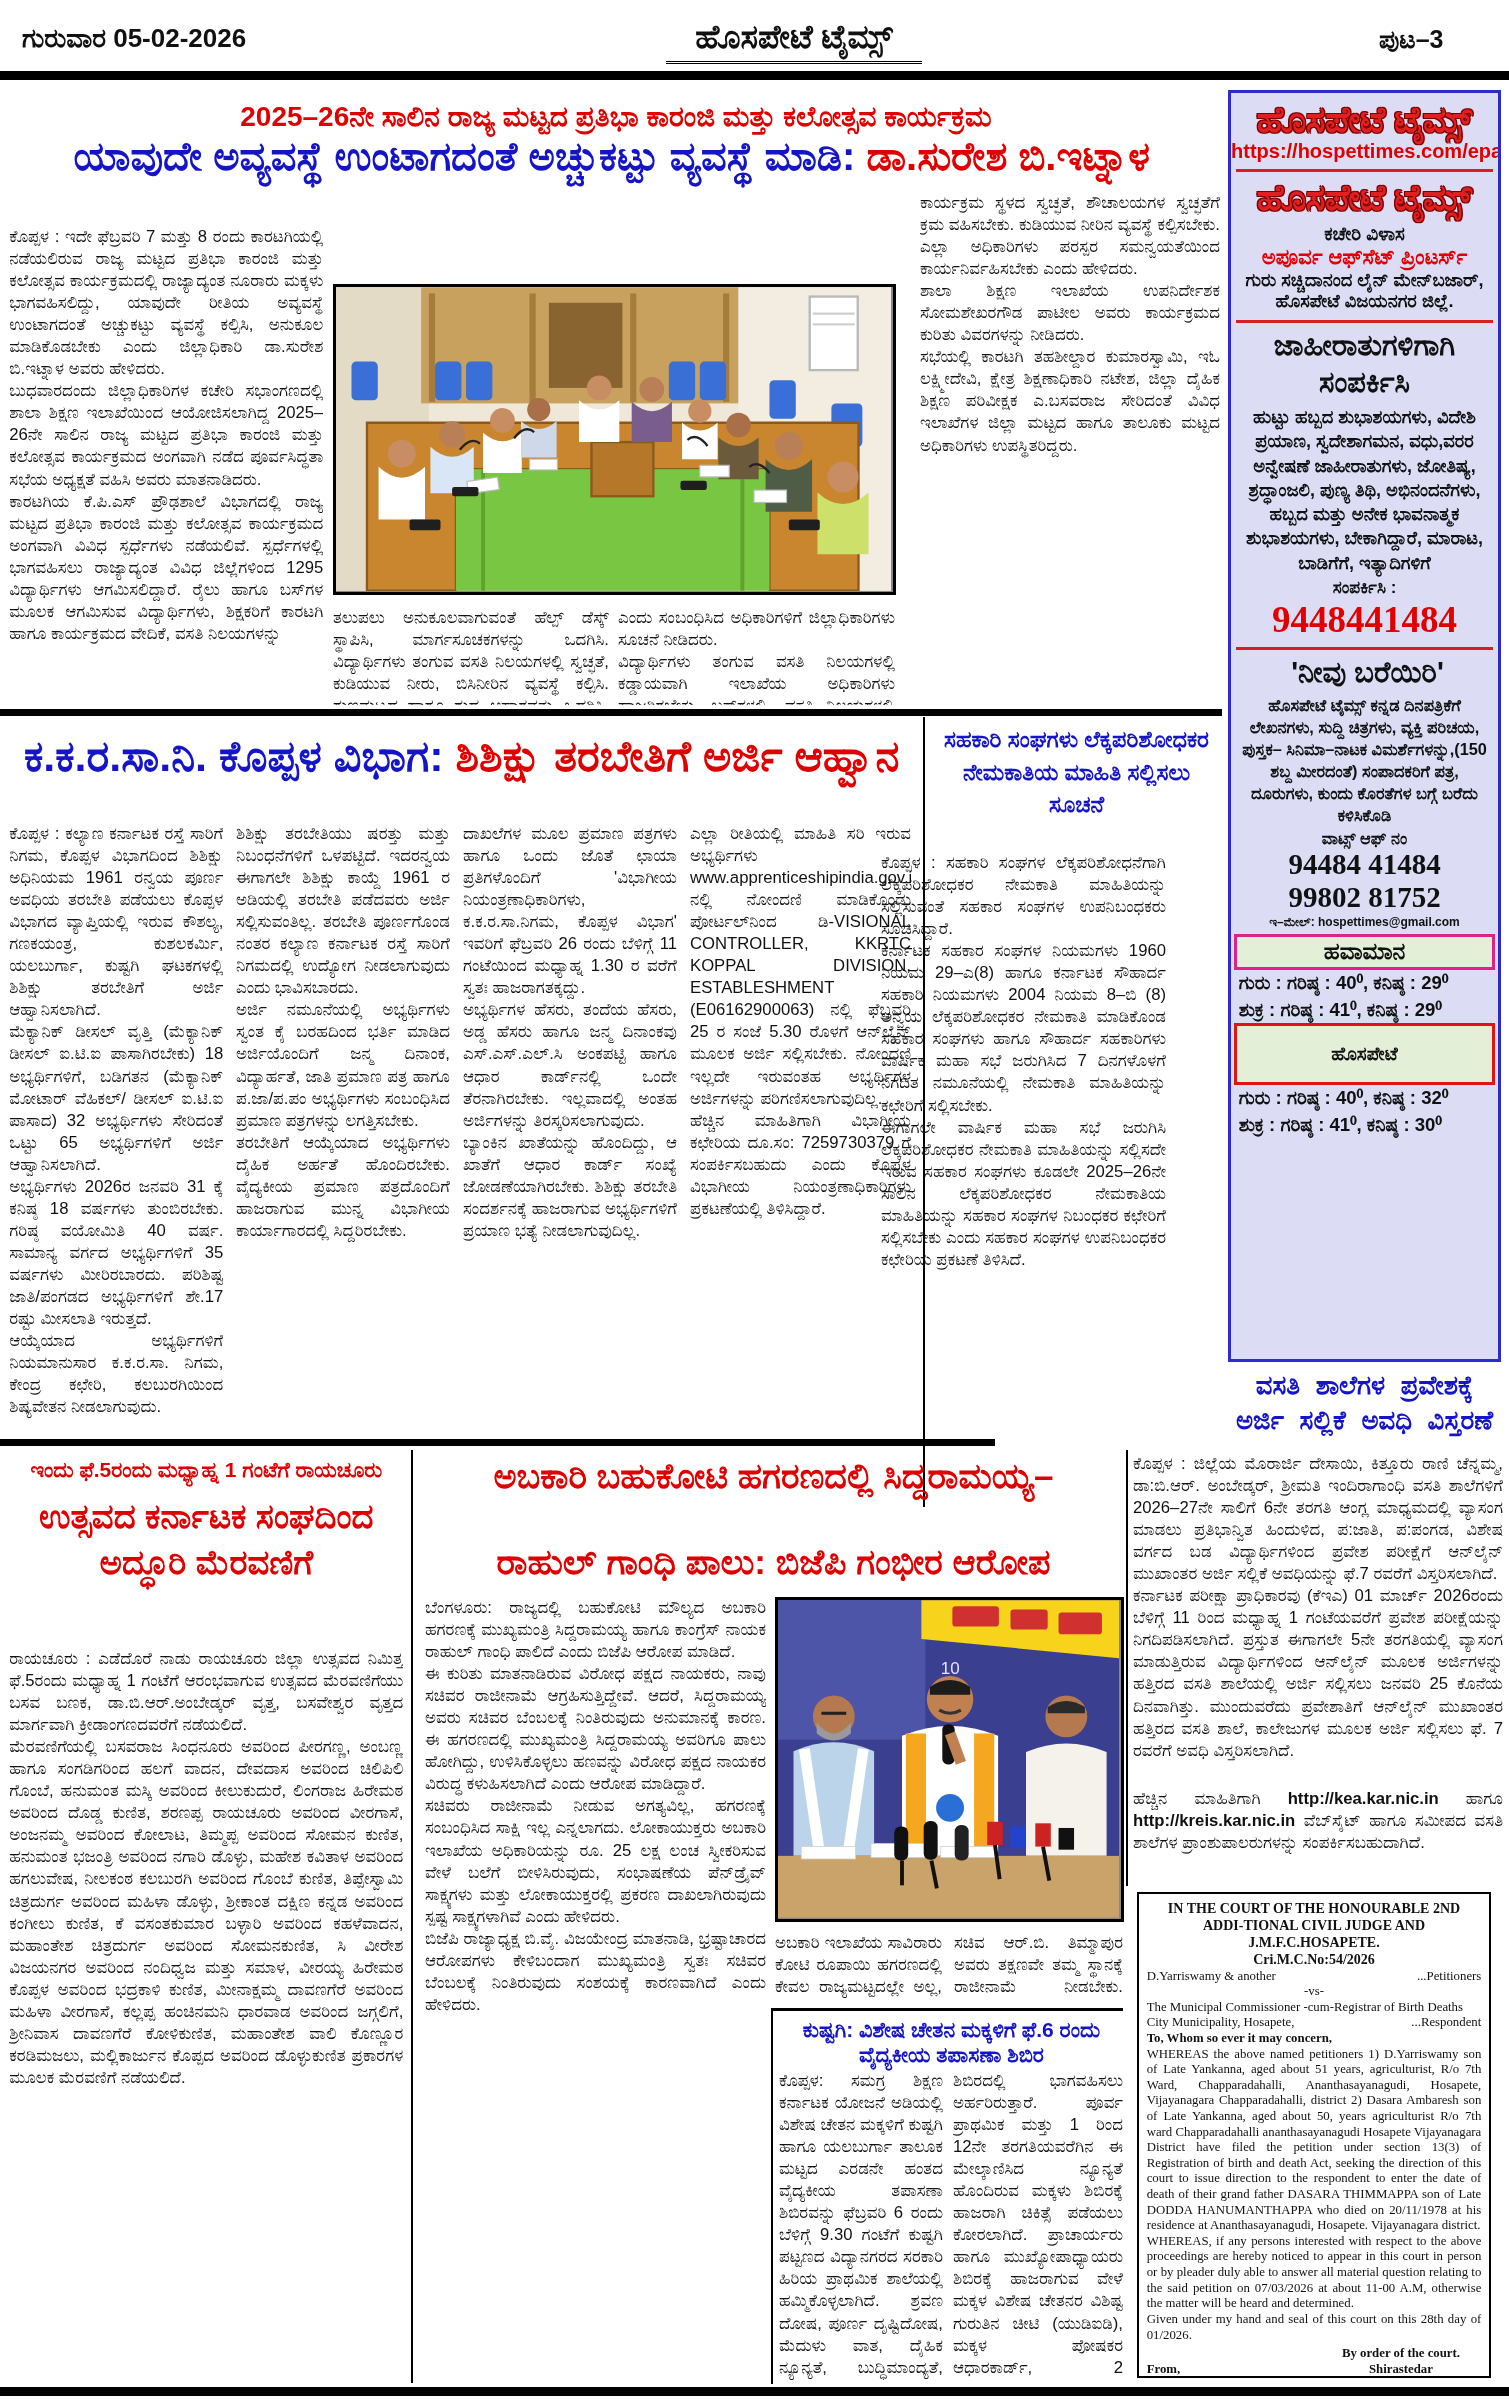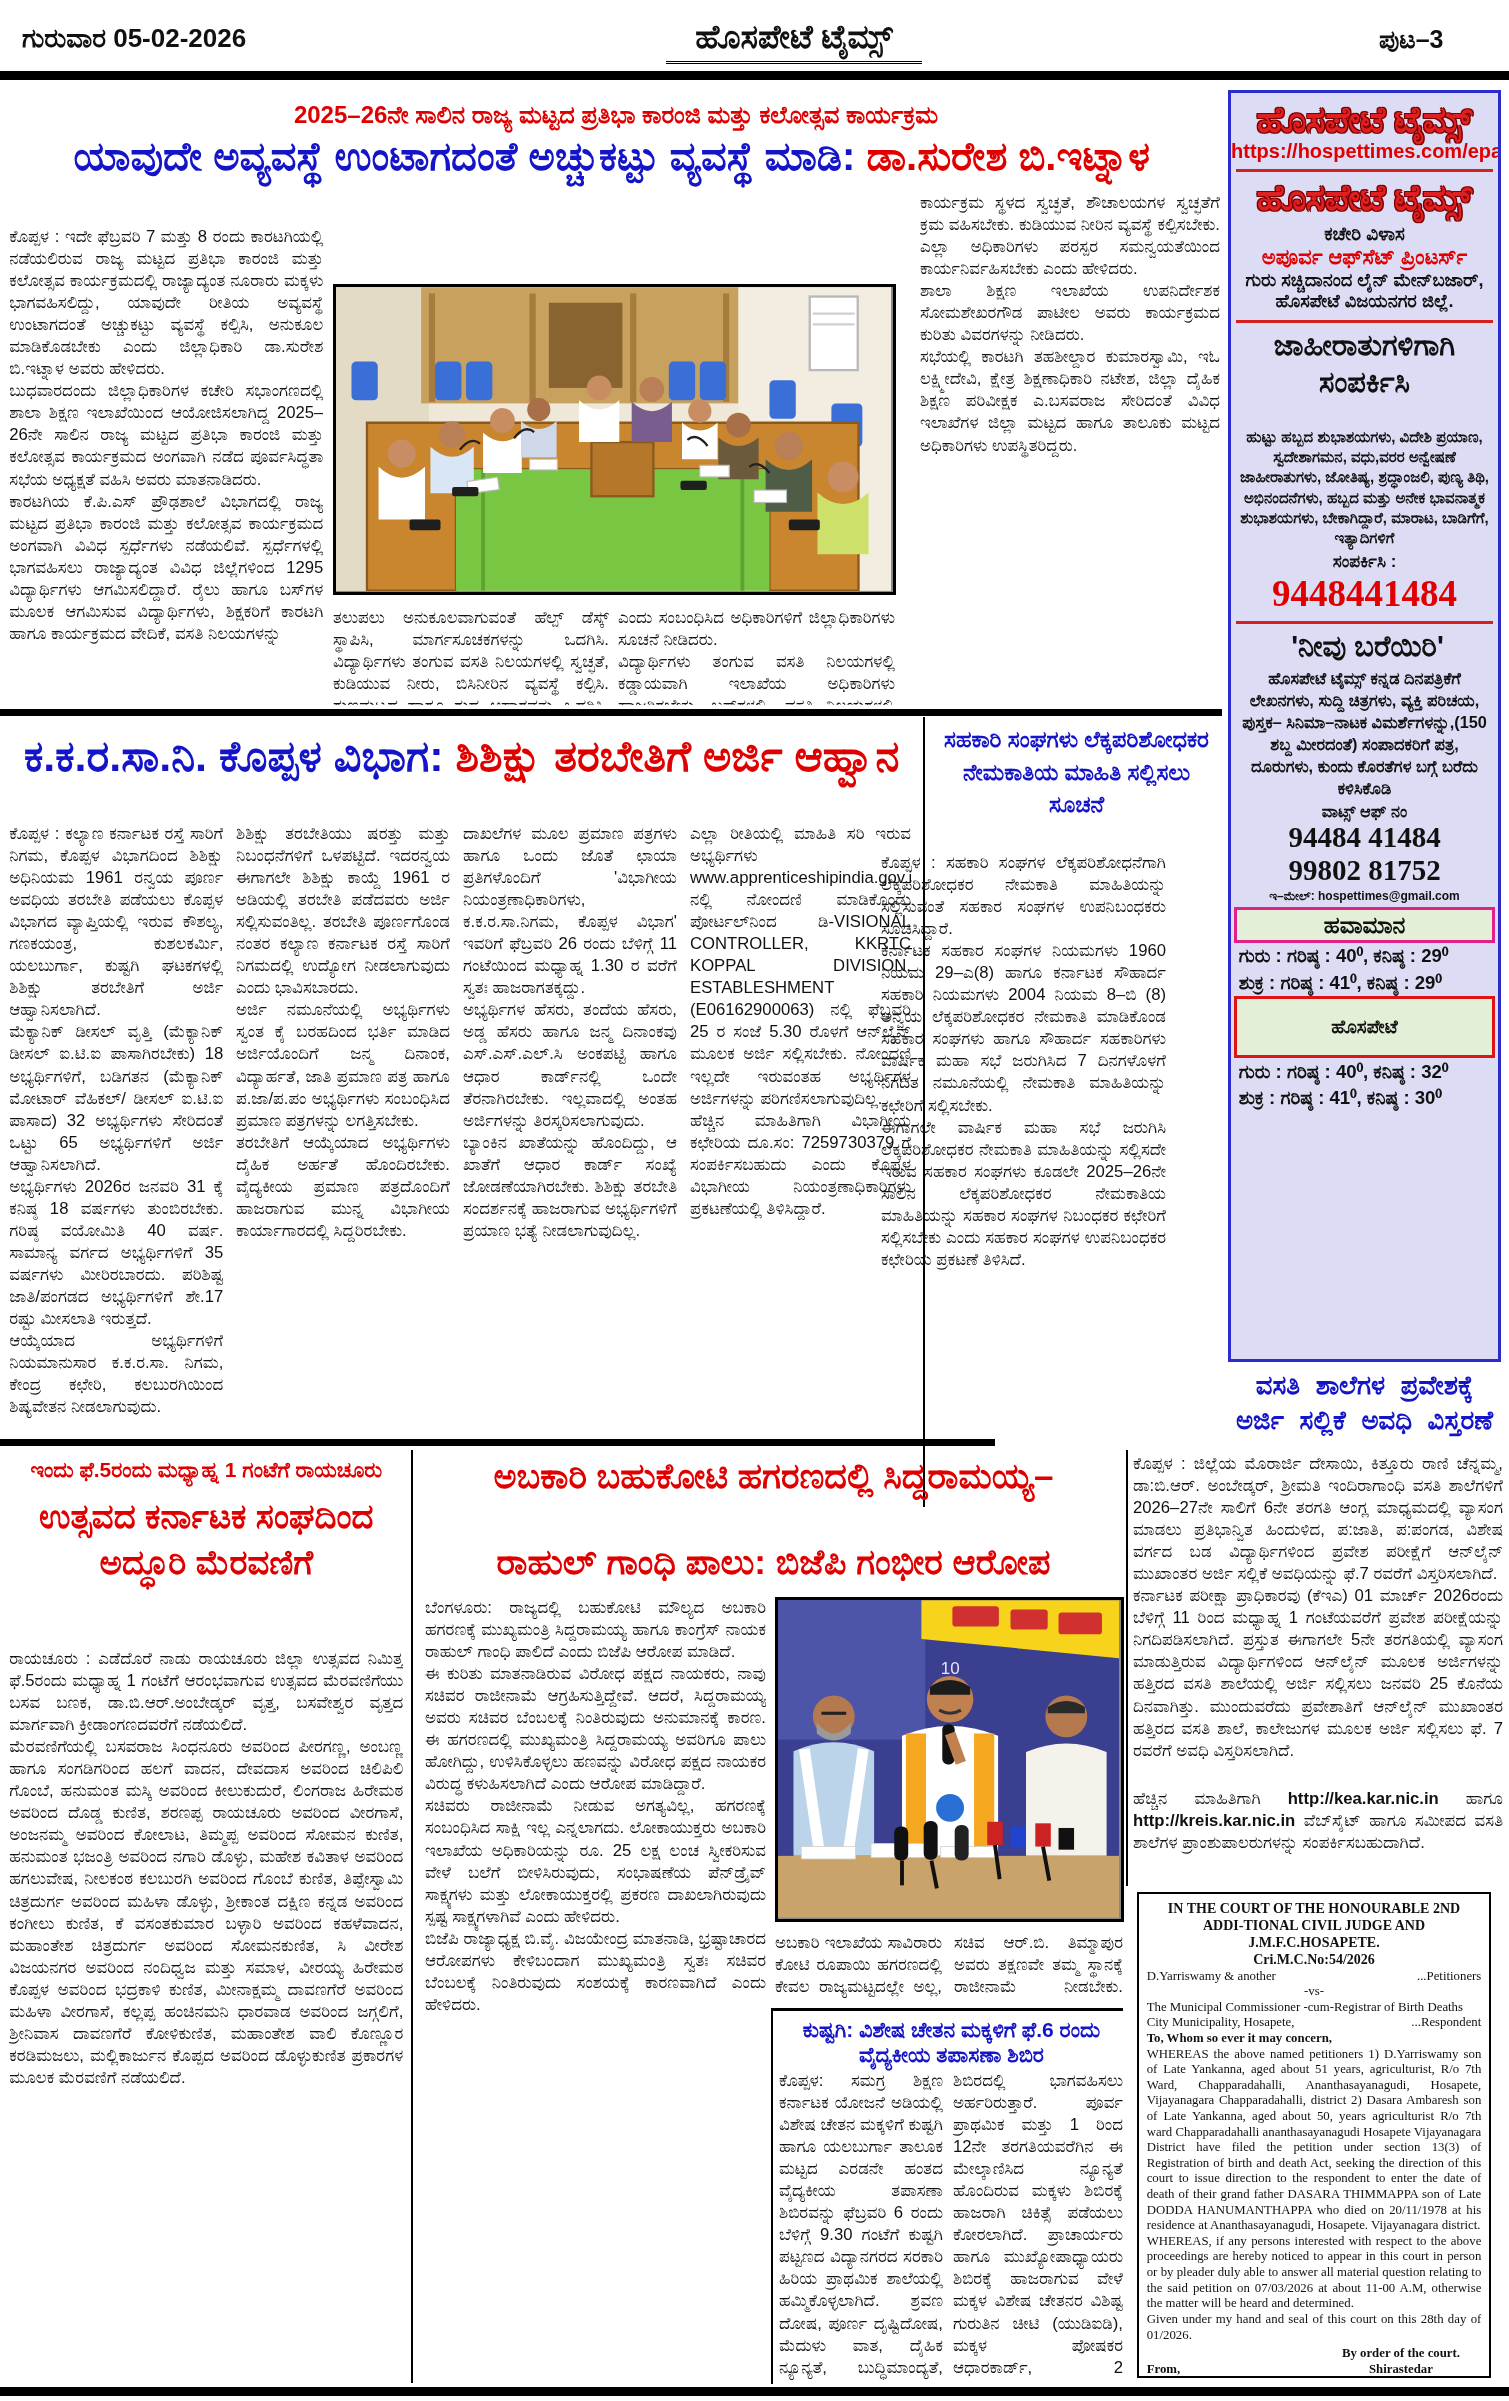--- a/index.html
+++ b/index.html
@@ -26,21 +26,21 @@
   svg{display:block;}
 </style>
 </head>
 <body>
 
 <div class="abs" style="left:22px;top:23px;font-size:26px;font-weight:bold;">ಗುರುವಾರ 05-02-2026</div>
 <div class="abs" style="left:666px;top:18.6px;width:256px;text-align:center;font-family:'Liberation Serif',serif;font-size:33px;font-weight:bold;border-bottom:3.1px double #000;padding-bottom:4.6px;">ಹೊಸಪೇಟೆ ಟೈಮ್ಸ್</div>
 <div class="abs" style="left:1379px;top:25px;font-size:25px;font-weight:bold;">ಪುಟ–3</div>
 <div class="rule" style="left:0;top:71px;width:1510px;height:8.5px;"></div>
 
-<div class="abs center red headline" style="left:93px;top:101px;width:1046px;font-size:24px;">2025–26ನೇ ಸಾಲಿನ ರಾಜ್ಯ ಮಟ್ಟದ ಪ್ರತಿಭಾ ಕಾರಂಜಿ ಮತ್ತು ಕಲೋತ್ಸವ ಕಾರ್ಯಕ್ರಮ</div>
+<div class="abs center red headline" style="left:93px;top:101px;width:1046px;font-size:28px;">2025–26ನೇ ಸಾಲಿನ ರಾಜ್ಯ ಮಟ್ಟದ ಪ್ರತಿಭಾ ಕಾರಂಜಿ ಮತ್ತು ಕಲೋತ್ಸವ ಕಾರ್ಯಕ್ರಮ</div>
 <div class="abs center headline" style="left:7.7px;top:133px;width:1208px;font-size:40px;line-height:1.15;">
   <span class="blue">ಯಾವುದೇ ಅವ್ಯವಸ್ಥೆ ಉಂಟಾಗದಂತೆ ಅಚ್ಚುಕಟ್ಟು ವ್ಯವಸ್ಥೆ ಮಾಡಿ: </span><span class="red">ಡಾ.ಸುರೇಶ ಬಿ.ಇಟ್ನಾಳ</span>
 </div>
 
 <div class="abs just body-txt" style="left:9.3px;top:226px;width:314px;height:479px;">ಕೊಪ್ಪಳ : ಇದೇ ಫೆಬ್ರವರಿ 7 ಮತ್ತು 8 ರಂದು ಕಾರಟಗಿಯಲ್ಲಿ ನಡೆಯಲಿರುವ ರಾಜ್ಯ ಮಟ್ಟದ ಪ್ರತಿಭಾ ಕಾರಂಜಿ ಮತ್ತು ಕಲೋತ್ಸವ ಕಾರ್ಯಕ್ರಮದಲ್ಲಿ ರಾಜ್ಯಾದ್ಯಂತ ನೂರಾರು ಮಕ್ಕಳು ಭಾಗವಹಿಸಲಿದ್ದು, ಯಾವುದೇ ರೀತಿಯ ಅವ್ಯವಸ್ಥೆ ಉಂಟಾಗದಂತೆ ಅಚ್ಚುಕಟ್ಟು ವ್ಯವಸ್ಥೆ ಕಲ್ಪಿಸಿ, ಅನುಕೂಲ ಮಾಡಿಕೊಡಬೇಕು ಎಂದು ಜಿಲ್ಲಾಧಿಕಾರಿ ಡಾ.ಸುರೇಶ ಬಿ.ಇಟ್ನಾಳ ಅವರು ಹೇಳಿದರು.
 ಬುಧವಾರದಂದು ಜಿಲ್ಲಾಧಿಕಾರಿಗಳ ಕಚೇರಿ ಸಭಾಂಗಣದಲ್ಲಿ ಶಾಲಾ ಶಿಕ್ಷಣ ಇಲಾಖೆಯಿಂದ ಆಯೋಜಿಸಲಾಗಿದ್ದ 2025–26ನೇ ಸಾಲಿನ ರಾಜ್ಯ ಮಟ್ಟದ ಪ್ರತಿಭಾ ಕಾರಂಜಿ ಮತ್ತು ಕಲೋತ್ಸವ ಕಾರ್ಯಕ್ರಮದ ಅಂಗವಾಗಿ ನಡೆದ ಪೂರ್ವಸಿದ್ಧತಾ ಸಭೆಯ ಅಧ್ಯಕ್ಷತೆ ವಹಿಸಿ ಅವರು ಮಾತನಾಡಿದರು.
 ಕಾರಟಗಿಯ ಕೆ.ಪಿ.ಎಸ್ ಪ್ರೌಢಶಾಲೆ ವಿಭಾಗದಲ್ಲಿ ರಾಜ್ಯ ಮಟ್ಟದ ಪ್ರತಿಭಾ ಕಾರಂಜಿ ಮತ್ತು ಕಲೋತ್ಸವ ಕಾರ್ಯಕ್ರಮದ ಅಂಗವಾಗಿ ವಿವಿಧ ಸ್ಪರ್ಧೆಗಳು ನಡೆಯಲಿವೆ. ಸ್ಪರ್ಧೆಗಳಲ್ಲಿ ಭಾಗವಹಿಸಲು ರಾಜ್ಯಾದ್ಯಂತ ವಿವಿಧ ಜಿಲ್ಲೆಗಳಿಂದ 1295 ವಿದ್ಯಾರ್ಥಿಗಳು ಆಗಮಿಸಲಿದ್ದಾರೆ. ರೈಲು ಹಾಗೂ ಬಸ್‌ಗಳ ಮೂಲಕ ಆಗಮಿಸುವ ವಿದ್ಯಾರ್ಥಿಗಳು, ಶಿಕ್ಷಕರಿಗೆ ಕಾರಟಗಿ ಹಾಗೂ ಕಾರ್ಯಕ್ರಮದ ವೇದಿಕೆ, ವಸತಿ ನಿಲಯಗಳನ್ನು</div>
 
 <div class="photo-frame" style="left:333px;top:284px;width:563px;height:311px;">
   <svg viewBox="0 0 717 392" width="555" height="304">
@@ -157,21 +157,21 @@
   <div class="sb-logo" style="margin-top:7.7px;">ಹೊಸಪೇಟೆ ಟೈಮ್ಸ್</div>
   <div class="red" style="font-size:20px;font-weight:bold;">https://hospettimes.com/epaper</div>
   <hr class="sb-hr">
   <div class="sb-logo">ಹೊಸಪೇಟೆ ಟೈಮ್ಸ್</div>
   <div style="font-size:18.6px;font-weight:bold;padding-top:4.6px;">ಕಚೇರಿ ವಿಳಾಸ</div>
   <div class="red" style="font-size:21px;font-weight:bold;">ಅಪೂರ್ವ ಆಫ್‌ಸೆಟ್ ಪ್ರಿಂಟರ್ಸ್</div>
   <div style="font-size:18px;font-weight:bold;padding:1.5px 11px;">ಗುರು ಸಚ್ಚಿದಾನಂದ ಲೈನ್ ಮೇನ್‌ಬಜಾರ್, ಹೊಸಪೇಟೆ ವಿಜಯನಗರ ಜಿಲ್ಲೆ.</div>
   <hr class="sb-hr">
   <div style="font-size:29px;font-weight:bold;">ಜಾಹೀರಾತುಗಳಿಗಾಗಿ</div>
   <div style="font-size:29px;font-weight:bold;padding:3.1px 0 4.6px;">ಸಂಪರ್ಕಿಸಿ</div>
-  <div style="font-size:15px;font-weight:bold;padding:0 6px;line-height:1.35;margin-top:22px;">ಹುಟ್ಟು ಹಬ್ಬದ ಶುಭಾಶಯಗಳು, ವಿದೇಶಿ ಪ್ರಯಾಣ, ಸ್ವದೇಶಾಗಮನ, ವಧು,ವರರ ಅನ್ವೇಷಣೆ ಜಾಹೀರಾತುಗಳು, ಜೋತಿಷ್ಯ, ಶ್ರದ್ಧಾಂಜಲಿ, ಪುಣ್ಯ ತಿಥಿ, ಅಭಿನಂದನೆಗಳು, ಹಬ್ಬದ ಮತ್ತು ಅನೇಕ ಭಾವನಾತ್ಮಕ ಶುಭಾಶಯಗಳು, ಬೇಕಾಗಿದ್ದಾರೆ, ಮಾರಾಟ, ಬಾಡಿಗೆಗೆ, ಇತ್ಯಾದಿಗಳಿಗೆ</div>
+  <div style="font-size:18px;font-weight:bold;padding:0 6px;line-height:1.35;">ಹುಟ್ಟು ಹಬ್ಬದ ಶುಭಾಶಯಗಳು, ವಿದೇಶಿ ಪ್ರಯಾಣ, ಸ್ವದೇಶಾಗಮನ, ವಧು,ವರರ ಅನ್ವೇಷಣೆ ಜಾಹೀರಾತುಗಳು, ಜೋತಿಷ್ಯ, ಶ್ರದ್ಧಾಂಜಲಿ, ಪುಣ್ಯ ತಿಥಿ, ಅಭಿನಂದನೆಗಳು, ಹಬ್ಬದ ಮತ್ತು ಅನೇಕ ಭಾವನಾತ್ಮಕ ಶುಭಾಶಯಗಳು, ಬೇಕಾಗಿದ್ದಾರೆ, ಮಾರಾಟ, ಬಾಡಿಗೆಗೆ, ಇತ್ಯಾದಿಗಳಿಗೆ</div>
   <div style="font-size:17px;font-weight:bold;padding-top:3.1px;">ಸಂಪರ್ಕಿಸಿ :</div>
   <div class="red" style="font-size:37px;font-weight:bold;font-family:'Liberation Serif',serif;">9448441484</div>
   <hr class="sb-hr">
   <div style="font-size:29px;font-weight:bold;padding-left:6px;">'ನೀವು ಬರೆಯಿರಿ'</div>
   <div style="font-size:16.3px;font-weight:bold;padding:3.1px 7.7px;line-height:1.35;">ಹೊಸಪೇಟೆ ಟೈಮ್ಸ್ ಕನ್ನಡ ದಿನಪತ್ರಿಕೆಗೆ ಲೇಖನಗಳು, ಸುದ್ದಿ ಚಿತ್ರಗಳು, ವ್ಯಕ್ತಿ ಪರಿಚಯ, ಪುಸ್ತಕ– ಸಿನಿಮಾ–ನಾಟಕ ವಿಮರ್ಶೆಗಳನ್ನು,(150 ಶಬ್ದ ಮೀರದಂತೆ) ಸಂಪಾದಕರಿಗೆ ಪತ್ರ, ದೂರುಗಳು, ಕುಂದು ಕೊರತೆಗಳ ಬಗ್ಗೆ ಬರೆದು ಕಳಿಸಿಕೊಡಿ</div>
   <div style="font-size:16.3px;font-weight:bold;">ವಾಟ್ಸ್ ಆಫ್ ನಂ</div>
   <div style="font-size:29px;font-weight:bold;font-family:'Liberation Serif',serif;">94484 41484</div>
   <div style="font-size:29px;font-weight:bold;font-family:'Liberation Serif',serif;">99802 81752</div>
   <div style="font-size:12px;font-weight:bold;padding:1.5px 0 4.6px;">ಇ–ಮೇಲ್: hospettimes@gmail.com</div>
   <div class="wbox-title">ಹವಾಮಾನ</div>

